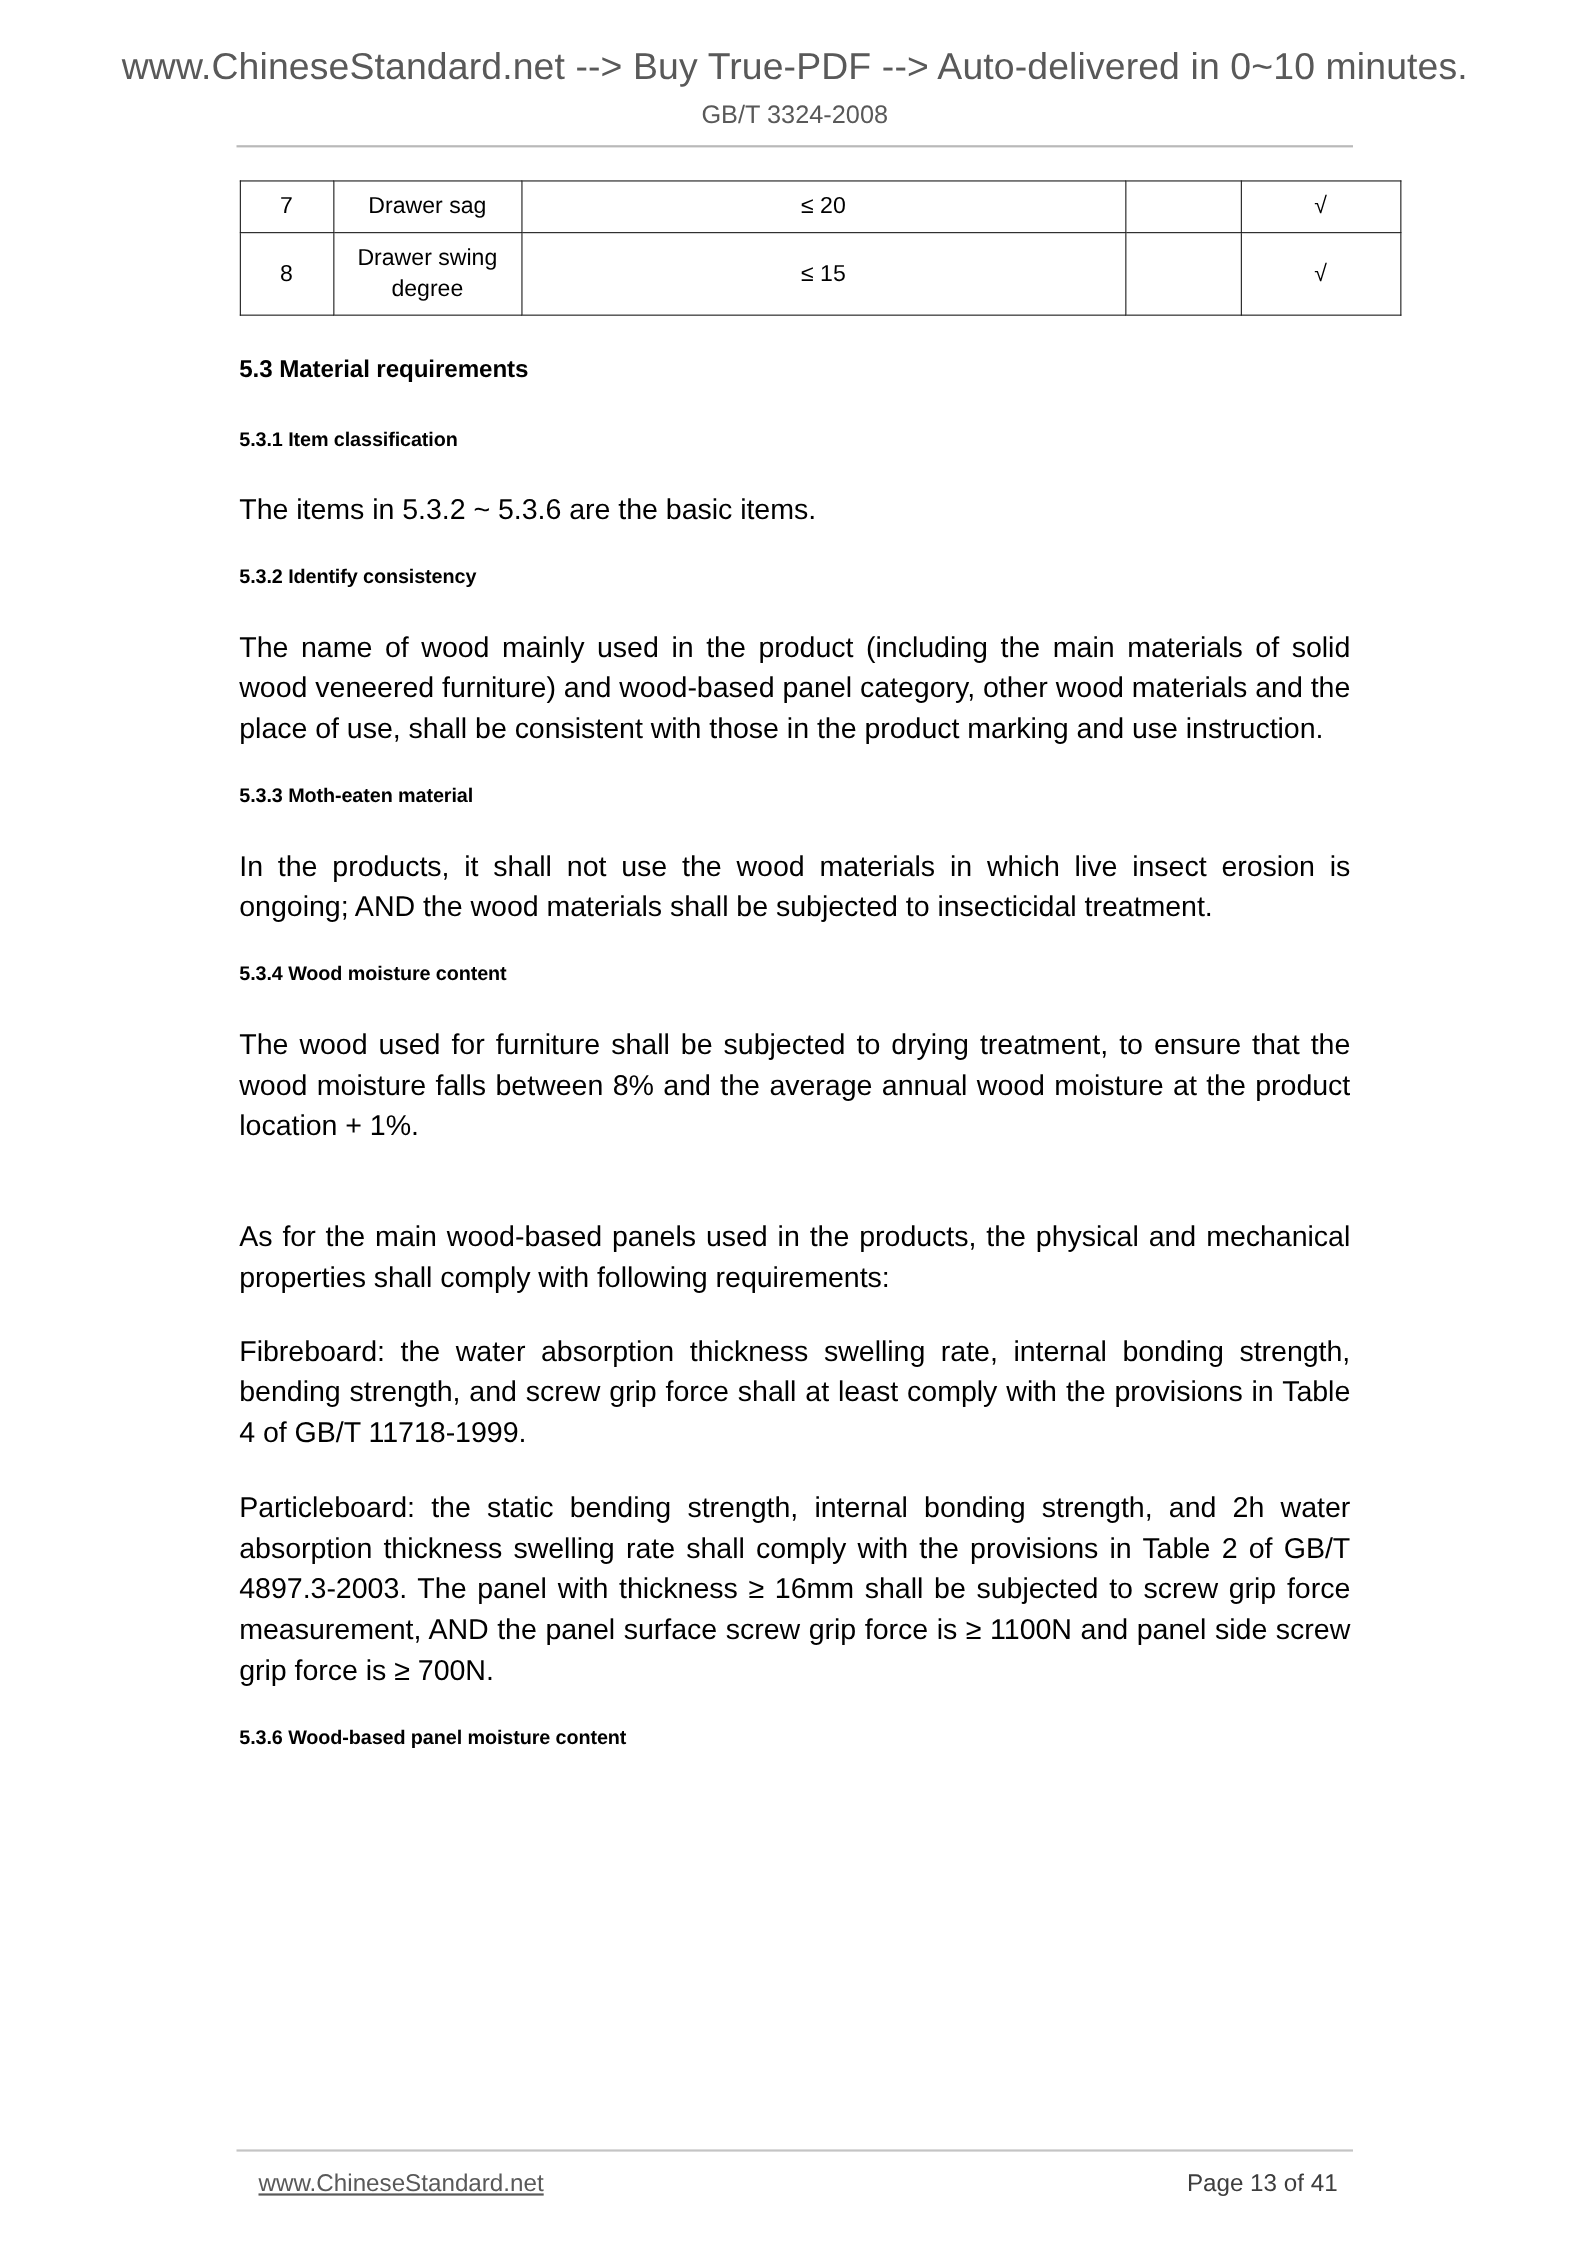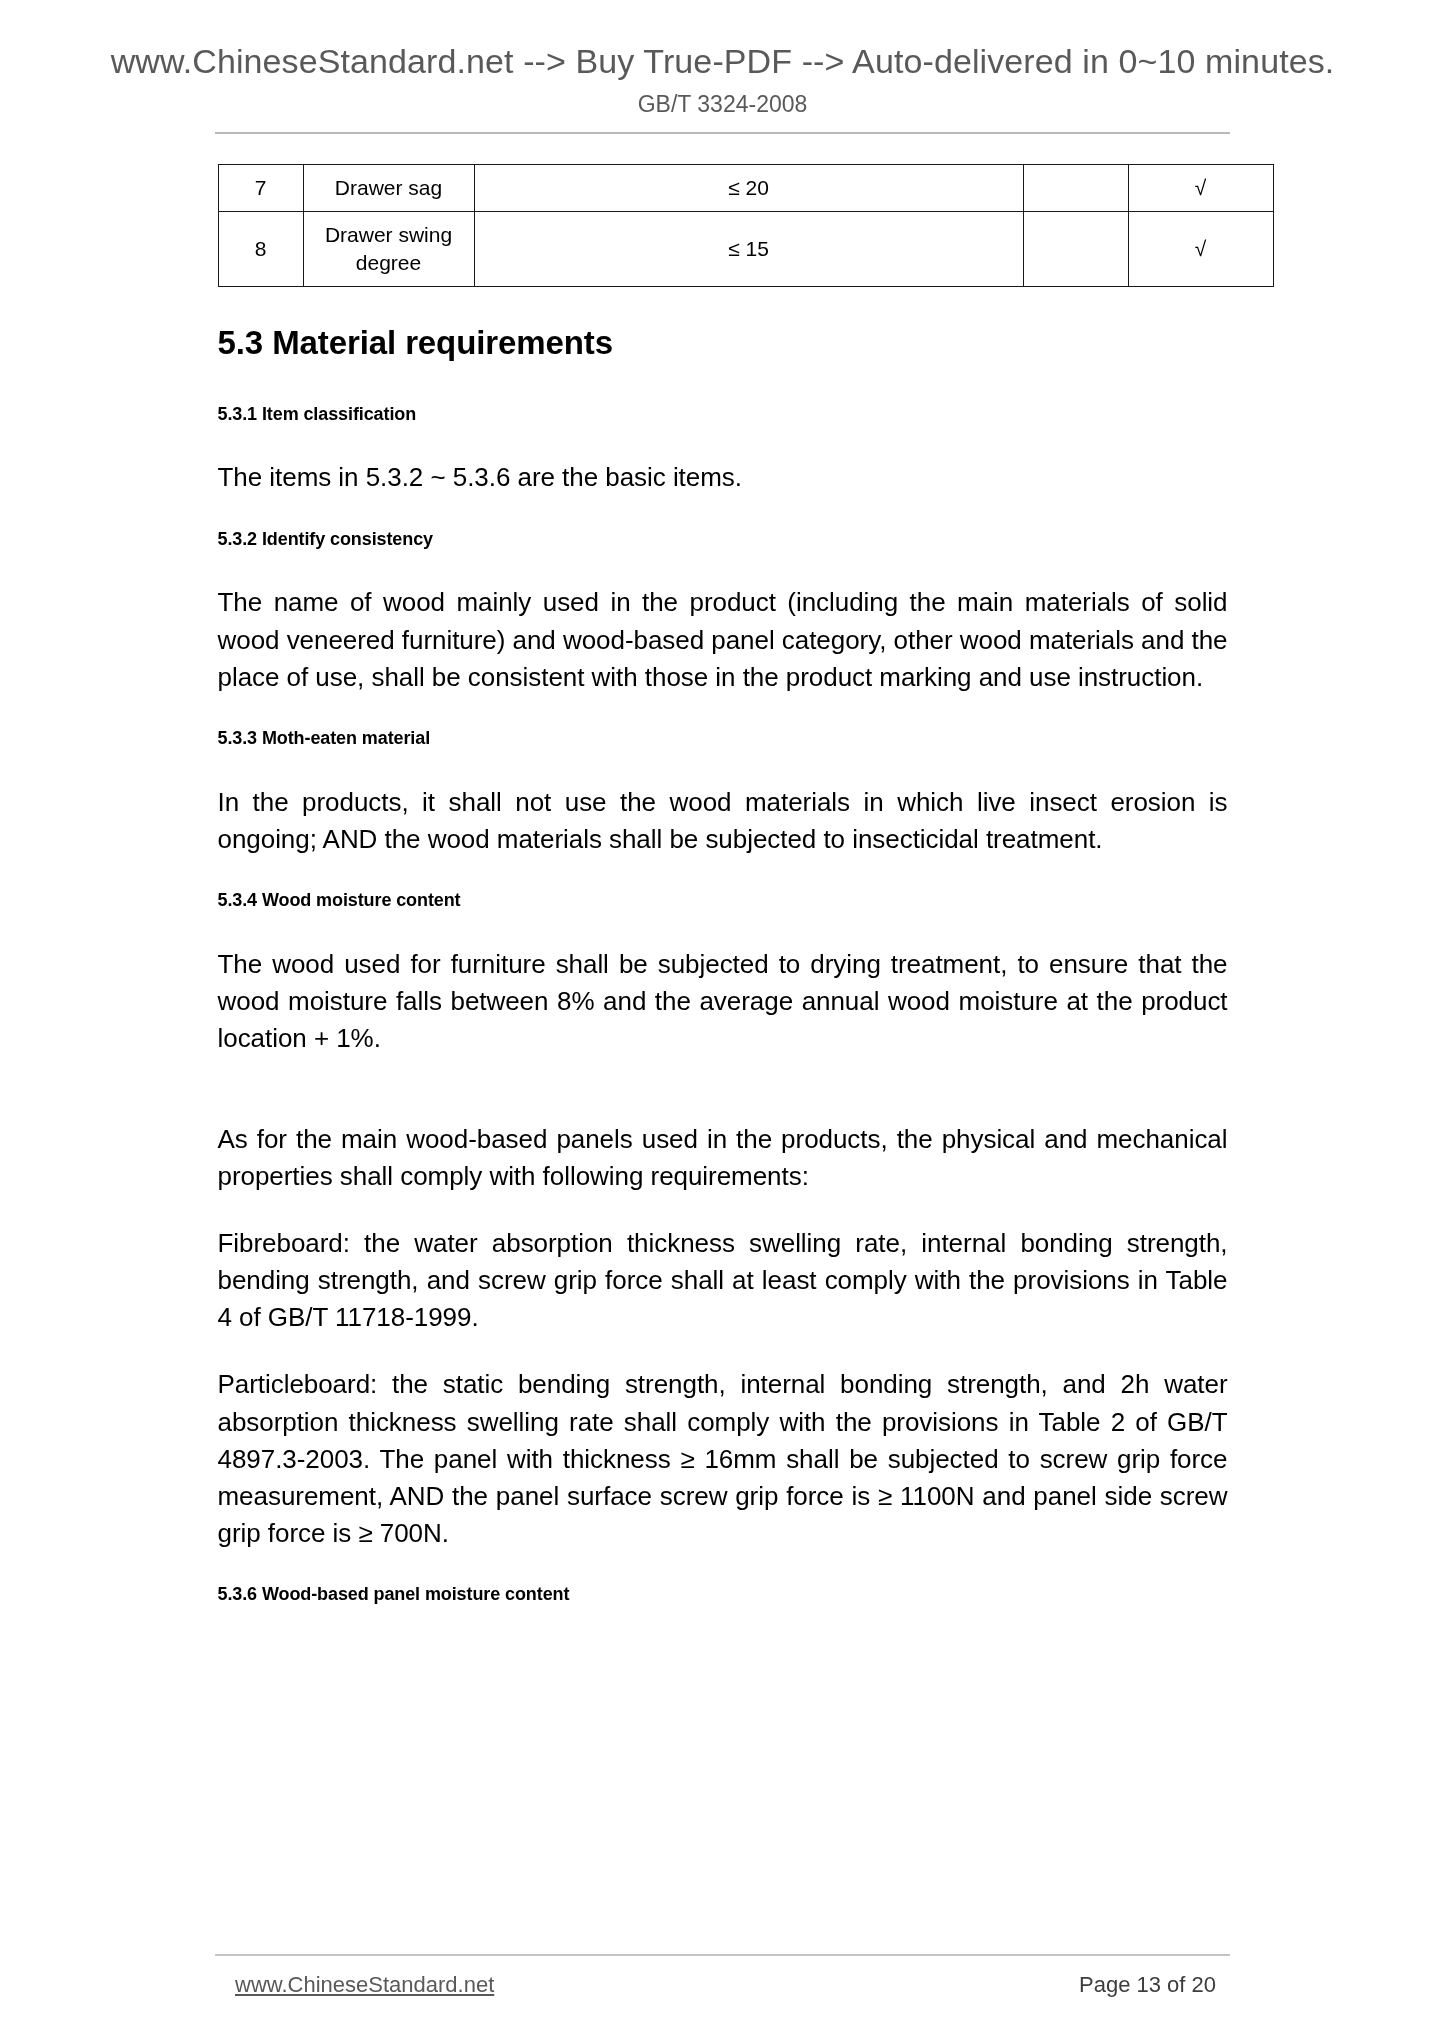--- a/index.html
+++ b/index.html
@@ -73,21 +73,21 @@
   .col-item  { width: 162px; }
   .col-value { width: 540px; }
   .col-a     { width: 96px; }
   .col-b     { width: 136px; }
   .row-tall td { height: 62px; }
   .row-short td { height: 34px; }
   .check { font-size: 21px; }
 
   
   h2.sec-head {
-    font-size: 33px;
+    font-size: 22px;
     font-weight: bold;
     margin: 0 0 0 0;
     padding: 0;
     line-height: 1.35;
     letter-spacing: -0.1px;
   }
   h3.sub-head {
     font-size: 18px;
     font-weight: bold;
     margin: 0;
@@ -205,17 +205,17 @@
     <div class="gap-para"></div>
 
     <h3 class="sub-head">5.3.6 Wood-based panel moisture content</h3>
 
   </div>
 
   <div class="footer">
     <div class="footer-rule"></div>
     <div class="footer-row">
       <a class="footer-link" href="#">www.ChineseStandard.net</a>
-      <span class="footer-page">Page 13 of 20</span>
+      <span class="footer-page">Page 13 of 41</span>
     </div>
   </div>
 
 </div>
 
 </body></html>

